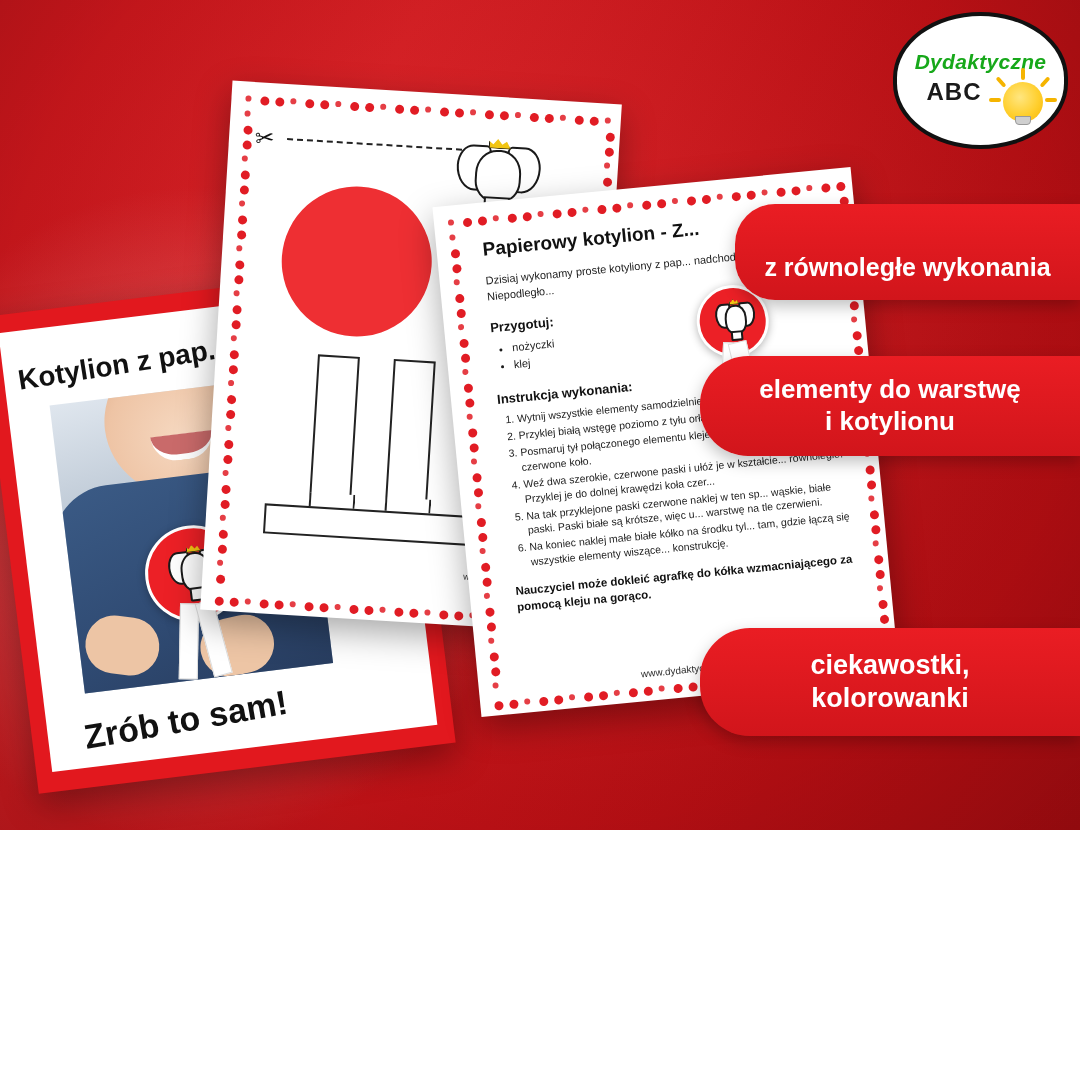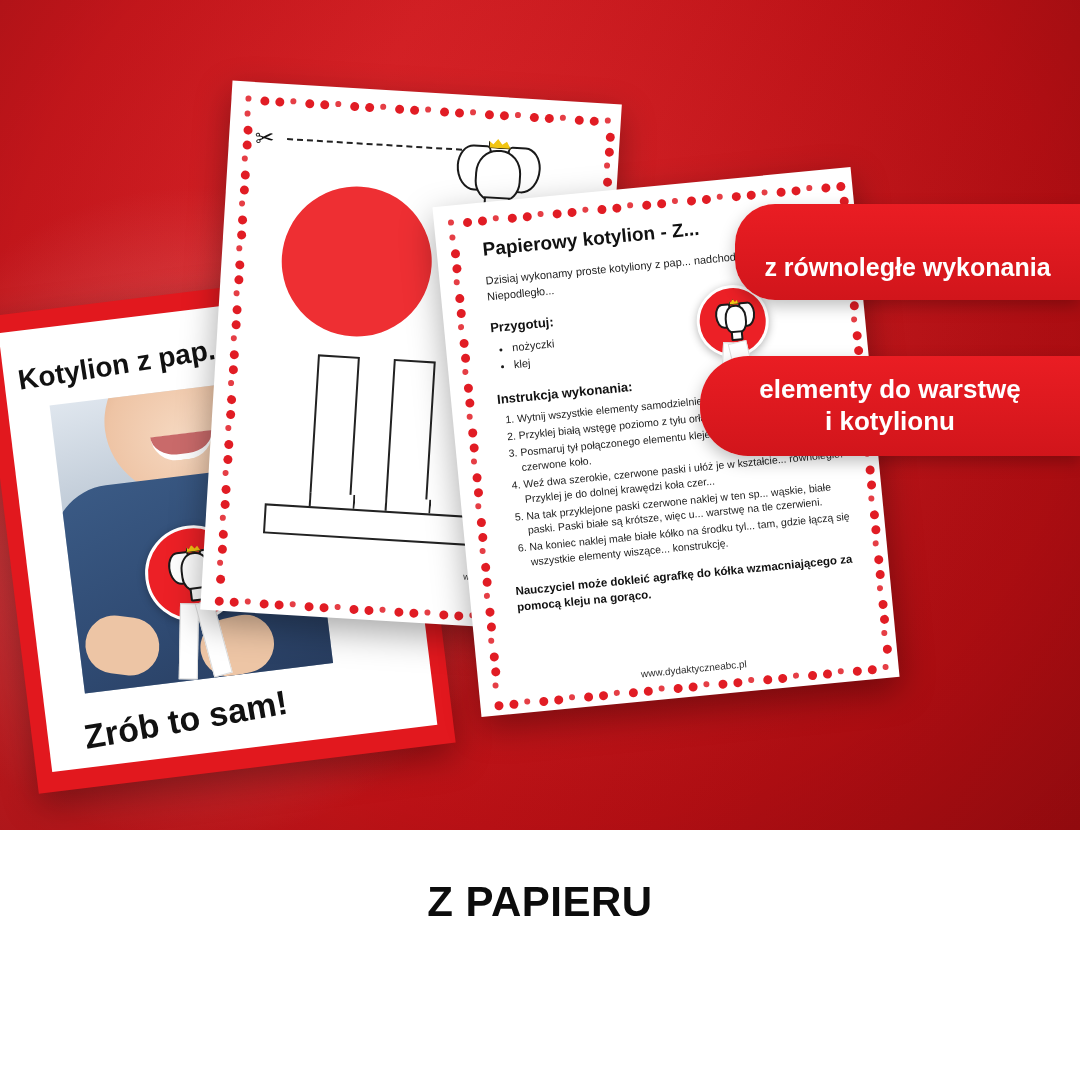--- a/index.html
+++ b/index.html
@@ -617,20 +617,38 @@
       <br>
       <span>z równoległe wykonania</span>
     </span>
   </div>
   <div class="pill pill-2">
     <span>
       <span>elementy do warstwę</span><br>
       <span>i kotylionu</span>
     </span>
   </div>
-
+  <div class="pill pill-4">
+    <span>
+      <span>ciekawostki,</span><br>
+      <span>kolorowanki</span>
+    </span>
+  </div>
+
+  <div class="logo">
+    <div class="logo-t1">Dydaktyczne</div>
+    <div class="logo-t2">ABC</div>
+    <div class="bulb">
+      <div class="ray" style="left:24px; top:-8px; width:4px; height:12px;"></div>
+      <div class="ray" style="left:2px; top:0px; width:4px; height:12px; transform:rotate(-42deg);"></div>
+      <div class="ray" style="left:46px; top:0px; width:4px; height:12px; transform:rotate(42deg);"></div>
+      <div class="ray" style="left:-8px; top:22px; width:12px; height:4px;"></div>
+      <div class="ray" style="left:48px; top:22px; width:12px; height:4px;"></div>
+      <div class="bulb-glow"></div>
+      <div class="bulb-base"></div>
+    </div>
+  </div>
 
   <div class="bottom-band"></div>
   <div class="bottom-title">
-    <div>Z PAPIERU</div>
   </div>
 
 </div>
 
 </body></html>

